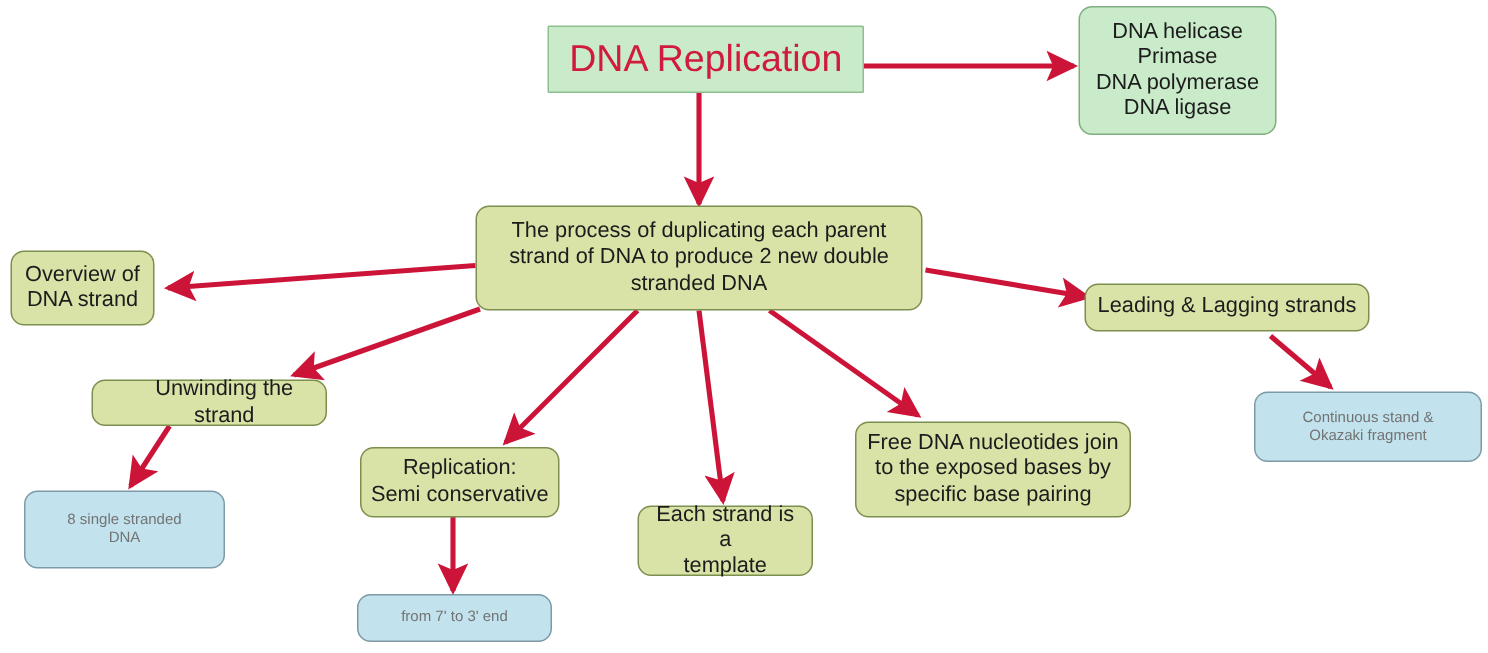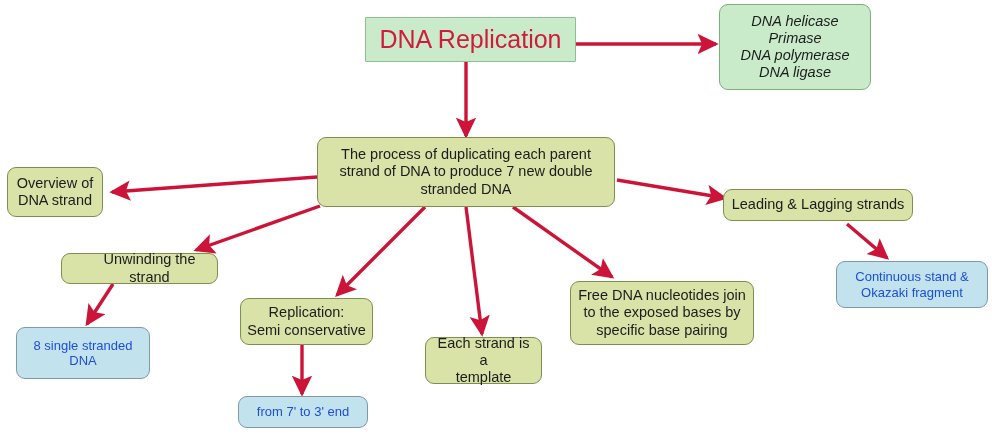--- a/index.html
+++ b/index.html
@@ -53,22 +53,22 @@
   }
   .mint-node {
     background: #c9ebc9;
     border: 1px solid #7fae7f;
     color: #1c1c1c;
     font-size: 14.5px;
   }
   .blue-node {
     background: #c2e3ee;
     border: 1px solid #7d9aa6;
-    color: #1d4ed8;
-    font-size: 13px;
+    color: #737373;
+    font-size: 10px;
   }
 </style>
 </head>
 <body>
 
 <div id="canvas">
 
   <svg id="arrow-layer" viewBox="0 0 992 435" xmlns="http://www.w3.org/2000/svg">
     <defs>
       <marker id="ah" markerWidth="7" markerHeight="7" refX="5.4" refY="3" orient="auto" markerUnits="strokeWidth">
@@ -87,29 +87,29 @@
       <line x1="113" y1="284" x2="87" y2="324"></line>
       <line x1="302" y1="344" x2="302" y2="394"></line>
       <line x1="847" y1="224" x2="887" y2="258"></line>
     </g>
   </svg>
 
   <div class="node title-node" style="left:365px; top:17px; width:211px; height:45px;">
     <span class="node-text">DNA Replication</span>
   </div>
 
-  <div class="node mint-node" style="left:719px; top:4px; width:152px; height:86px;font-style:italic;">
+  <div class="node mint-node" style="left:719px; top:4px; width:132px; height:86px;">
     <span class="node-text">DNA helicase
 Primase
 DNA polymerase
 DNA ligase</span>
   </div>
 
   <div class="node green-node" style="left:317px; top:137px; width:298px; height:70px;">
-    <span class="node-text">The process of duplicating each parent strand of DNA to produce 7 new double stranded DNA</span>
+    <span class="node-text">The process of duplicating each parent strand of DNA to produce 2 new double stranded DNA</span>
   </div>
 
   <div class="node green-node" style="left:7px; top:167px; width:96px; height:50px;">
     <span class="node-text">Overview of
 DNA strand</span>
   </div>
 
   <div class="node green-node" style="left:61px; top:253px; width:157px; height:31px;padding-left:20px;">
     <span class="node-text">Unwinding the strand</span>
   </div>

